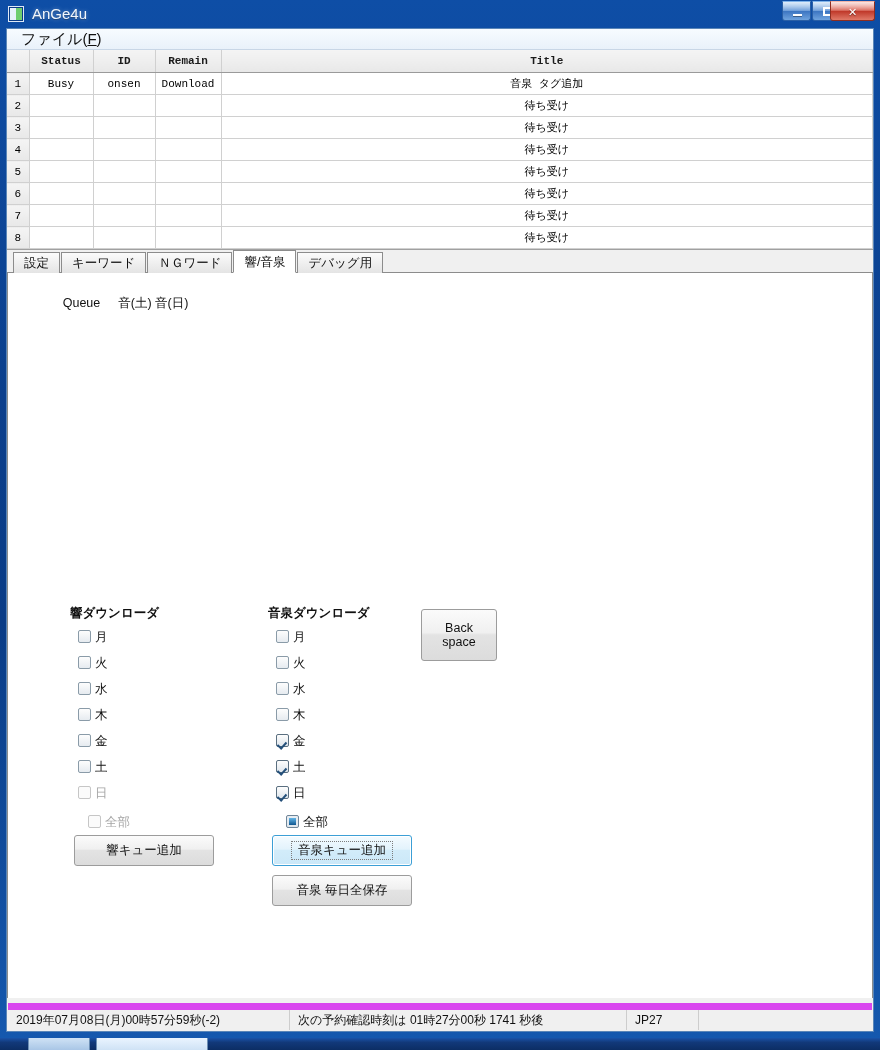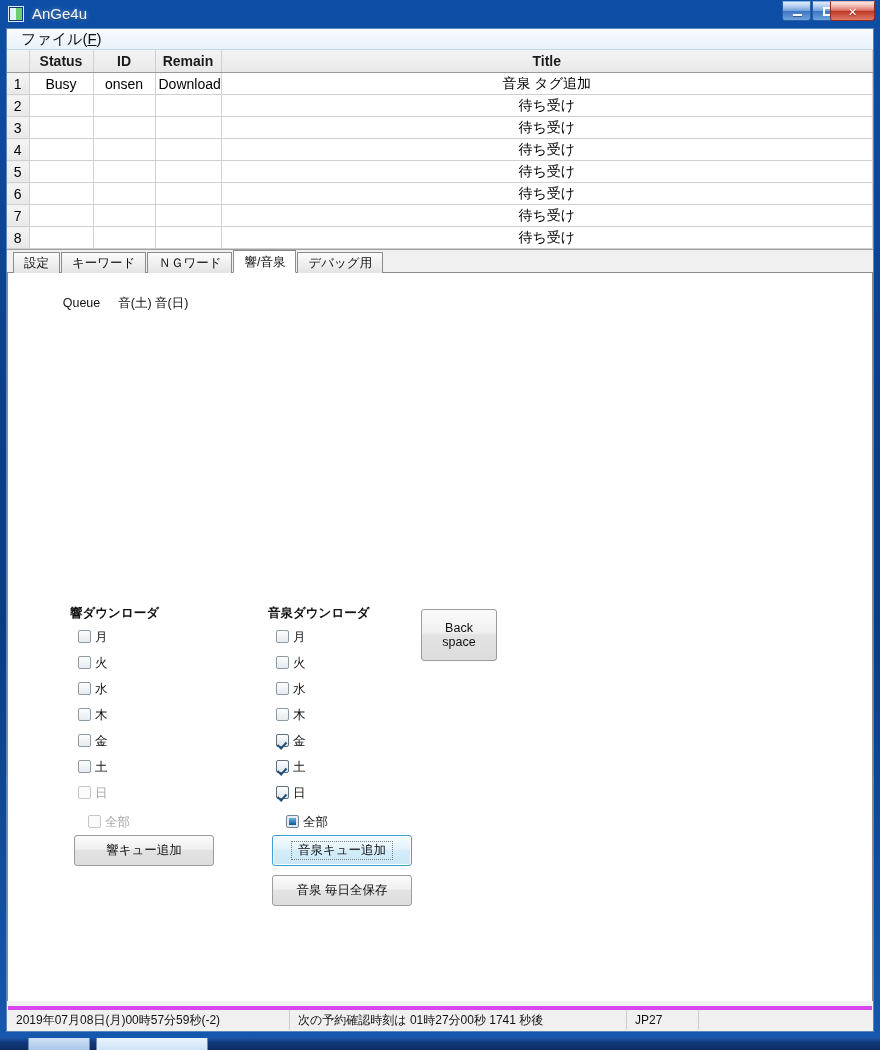--- a/index.html
+++ b/index.html
@@ -52,21 +52,21 @@
     display:flex;flex-direction:column;}
   
   #menubar{height:20px;background:linear-gradient(180deg,#f7fbff,#e9f1fa);
     border-bottom:1px solid #c8d6e6;padding-left:10px;}
   #menu-file{display:inline-block;line-height:20px;font-size:15px;color:#111;cursor:default;padding:0 4px;}
   #menu-file u{text-decoration:underline;}
   
   #grid{background:#fff;border-bottom:1px solid #a0a0a0;}
   table.grid{border-collapse:collapse;width:100%;table-layout:fixed;}
   table.grid th,table.grid td{border-right:1px solid #d0d0d0;border-bottom:1px solid #d0d0d0;
-    height:21px;font-size:14px;font-weight:normal;padding:0 3px;}
+    height:21px;font-size:11px;font-weight:normal;padding:0 3px;font-family:Liberation Mono, monospace;}
   table.grid thead th{background:linear-gradient(180deg,#f4f4f4,#e8e8e8);
     border-bottom:1px solid #9a9a9a;font-weight:bold;text-align:center;color:#1b1b1b;height:22px;}
   .c-num{width:22px;}
   .c-status{width:64px;}
   .c-id{width:62px;}
   .c-remain{width:66px;}
   td.rownum{background:linear-gradient(180deg,#f4f4f4,#e8e8e8);text-align:center;
     font-weight:bold;border-right:1px solid #9a9a9a;}
   td.ctr{text-align:center;}
   td.ttl{text-align:center;padding-left:5px;}
@@ -117,21 +117,21 @@
     background:#f3f3f3;border-left:1px solid #d4d4d4;}
   .sb-arrow{position:absolute;left:0;width:16px;height:16px;background:#f0f0f0;}
   .sb-arrow.up{top:0;}
   .sb-arrow.down{bottom:0;}
   .sb-arrow .tri{position:absolute;left:4px;top:6px;width:0;height:0;
     border-left:4px solid transparent;border-right:4px solid transparent;}
   .sb-arrow.up .tri{border-bottom:4px solid #8a8a8a;}
   .sb-arrow.down .tri{border-top:4px solid #8a8a8a;}
   
   #statusbar{height:20px;margin:5px 1px 1px 1px;background:#f0f0f0;
-    border-top:4px solid #d946ef;display:flex;align-items:stretch;font-size:12px;text-align:center;}
+    border-top:7px solid #d946ef;display:flex;align-items:stretch;font-size:12px;text-align:center;}
   .sb-cell{display:flex;align-items:center;padding:0 8px;border-right:1px solid #cdcdcd;
     color:#111;white-space:nowrap;}
   #sb-time{width:265px;}
   #sb-next{width:320px;}
   #sb-jp{width:55px;}
   #sb-rest{flex:1;border-right:none;}
 </style>
 </head>
 <body>
 

